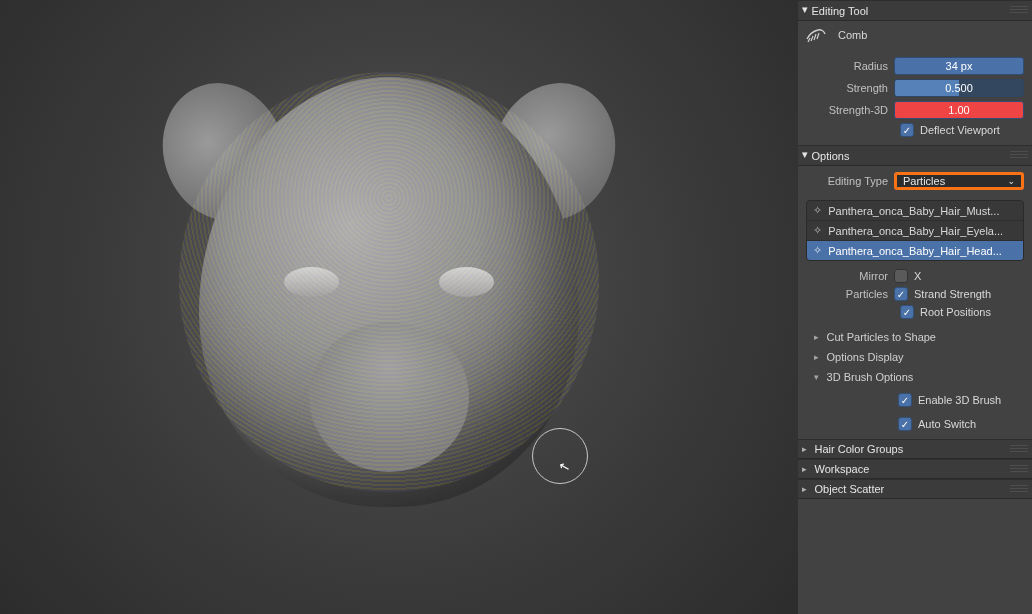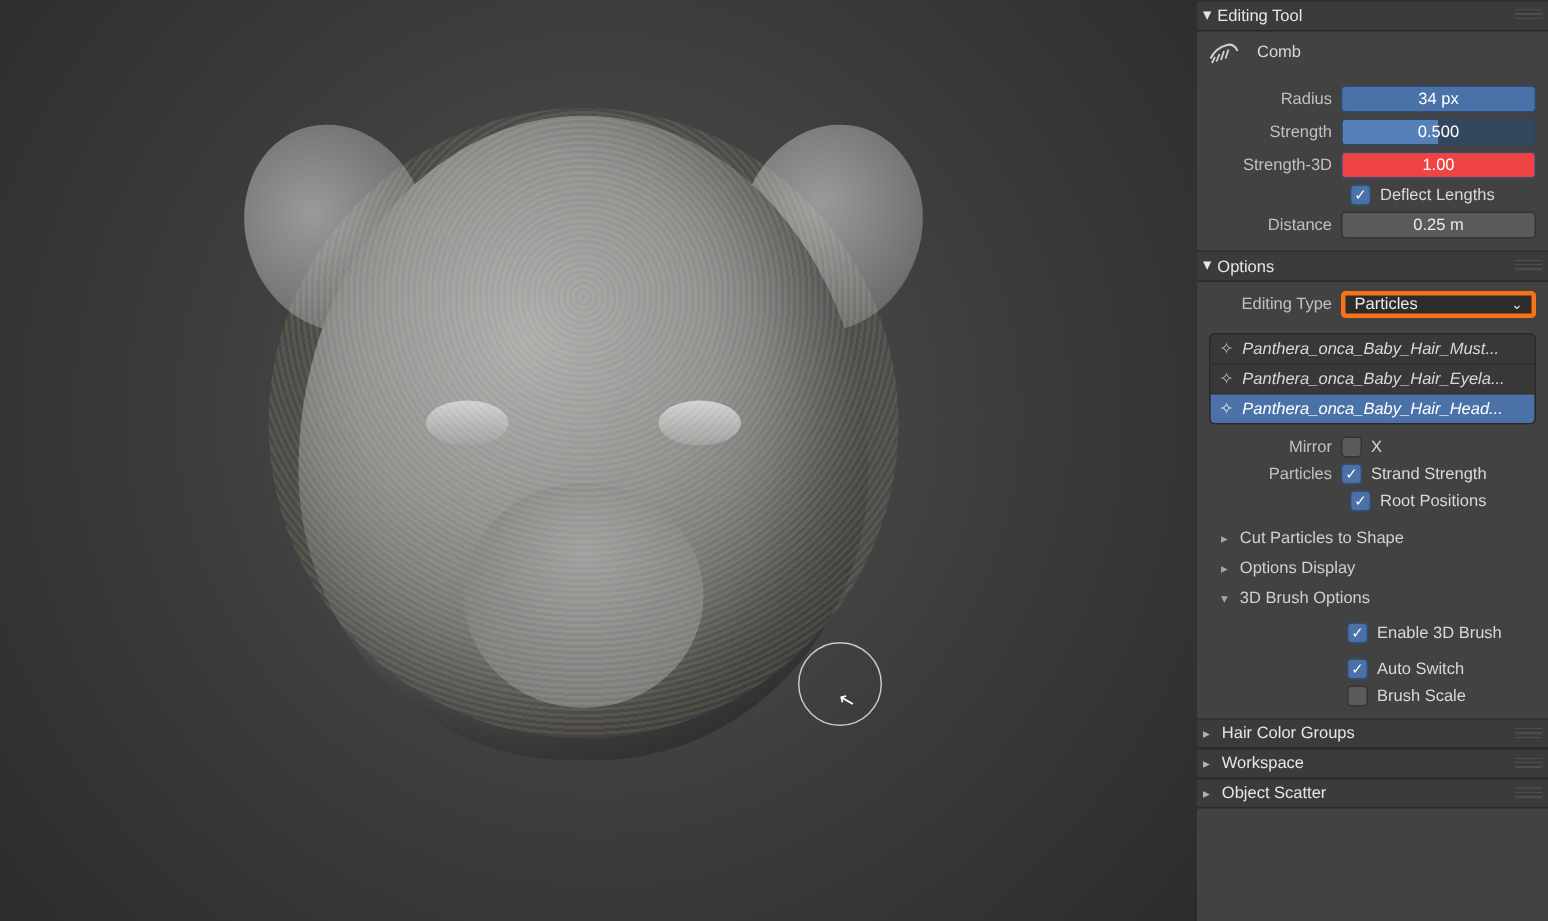--- a/index.html
+++ b/index.html
@@ -39,21 +39,21 @@
   .chev { font-size: 9px; opacity: .7; margin-right: 4px; }
   .check-row { display: flex; align-items: center; gap: 6px; padding-left: 94px; }
   .check-row.noindent { padding-left: 0; }
   .checkbox { width: 14px; height: 14px; border-radius: 3px; background: #5a5a5a; border: 1px solid #333; display: inline-flex; align-items: center; justify-content: center; font-size: 10px; color: #fff; }
   .checkbox.on { background: #4a72a8; border-color: #30507a; }
   .list { display: flex; flex-direction: column; background: #383838; border: 1px solid #2a2a2a; border-radius: 4px; overflow: hidden; margin-bottom: 4px; }
   .list-item { display: flex; align-items: center; gap: 6px; padding: 3px 6px; color: #d8d8d8; border-bottom: 1px solid #2e2e2e; }
   .list-item:last-child { border-bottom: none; }
   .list-item.active { background: #4a72a8; color: #fff; }
   .list-item .pin { font-size: 11px; opacity: .8; }
-  .list-item .txt { white-space: nowrap; overflow: hidden; text-overflow: ellipsis; flex: 1; font-style: italic; }
+  .list-item .txt { white-space: nowrap; overflow: hidden; text-overflow: ellipsis; flex: 1; }
   .disc { display: inline-block; transform: translateY(-1px); }
   .panel-body.indent { padding-left: 22px; }
   .spacer2 { height: 2px; }
 </style>
 </head>
 <body>
 
 <div class="viewport">
   <div class="viewport-content">
     <div class="head-placeholder">
@@ -100,27 +100,21 @@
         </div>
     </div>
     <div class="prop-row">
       <span class="prop-label">Strength-3D</span>
       <div class="num-field blue bluefull">
           <span>1.00</span>
         </div>
     </div>
     <div class="check-row">
       <span class="checkbox on">✓</span>
-      <span>Deflect Lengths</span>
-    </div>
-    <div class="prop-row">
-      <span class="prop-label">Distance</span>
-      <div class="num-field">
-          <span>0.25 m</span>
-        </div>
+      <span>Deflect Viewport</span>
     </div>
   </div>
 
   <div class="panel-header">
     <span class="disc">▾</span>
     <span>Options</span>
     <span class="grip"></span>
   </div>
   <div class="panel-body">
     <div class="prop-row">
@@ -177,24 +171,20 @@
   <div class="panel-body indent">
     <div class="check-row noindent" style="padding-left:78px;">
       <span class="checkbox on">✓</span>
       <span>Enable 3D Brush</span>
     </div>
     <div class="spacer2"></div>
     <div class="check-row noindent" style="padding-left:78px;">
       <span class="checkbox on">✓</span>
       <span>Auto Switch</span>
     </div>
-    <div class="check-row noindent" style="padding-left:78px;">
-      <span class="checkbox"></span>
-      <span>Brush Scale</span>
-    </div>
   </div>
 
   <div class="panel-header">
     <span class="chev">▸</span>
     <span>Hair Color Groups</span>
     <span class="grip"></span>
   </div>
   <div class="panel-header">
     <span class="chev">▸</span>
     <span>Workspace</span>

